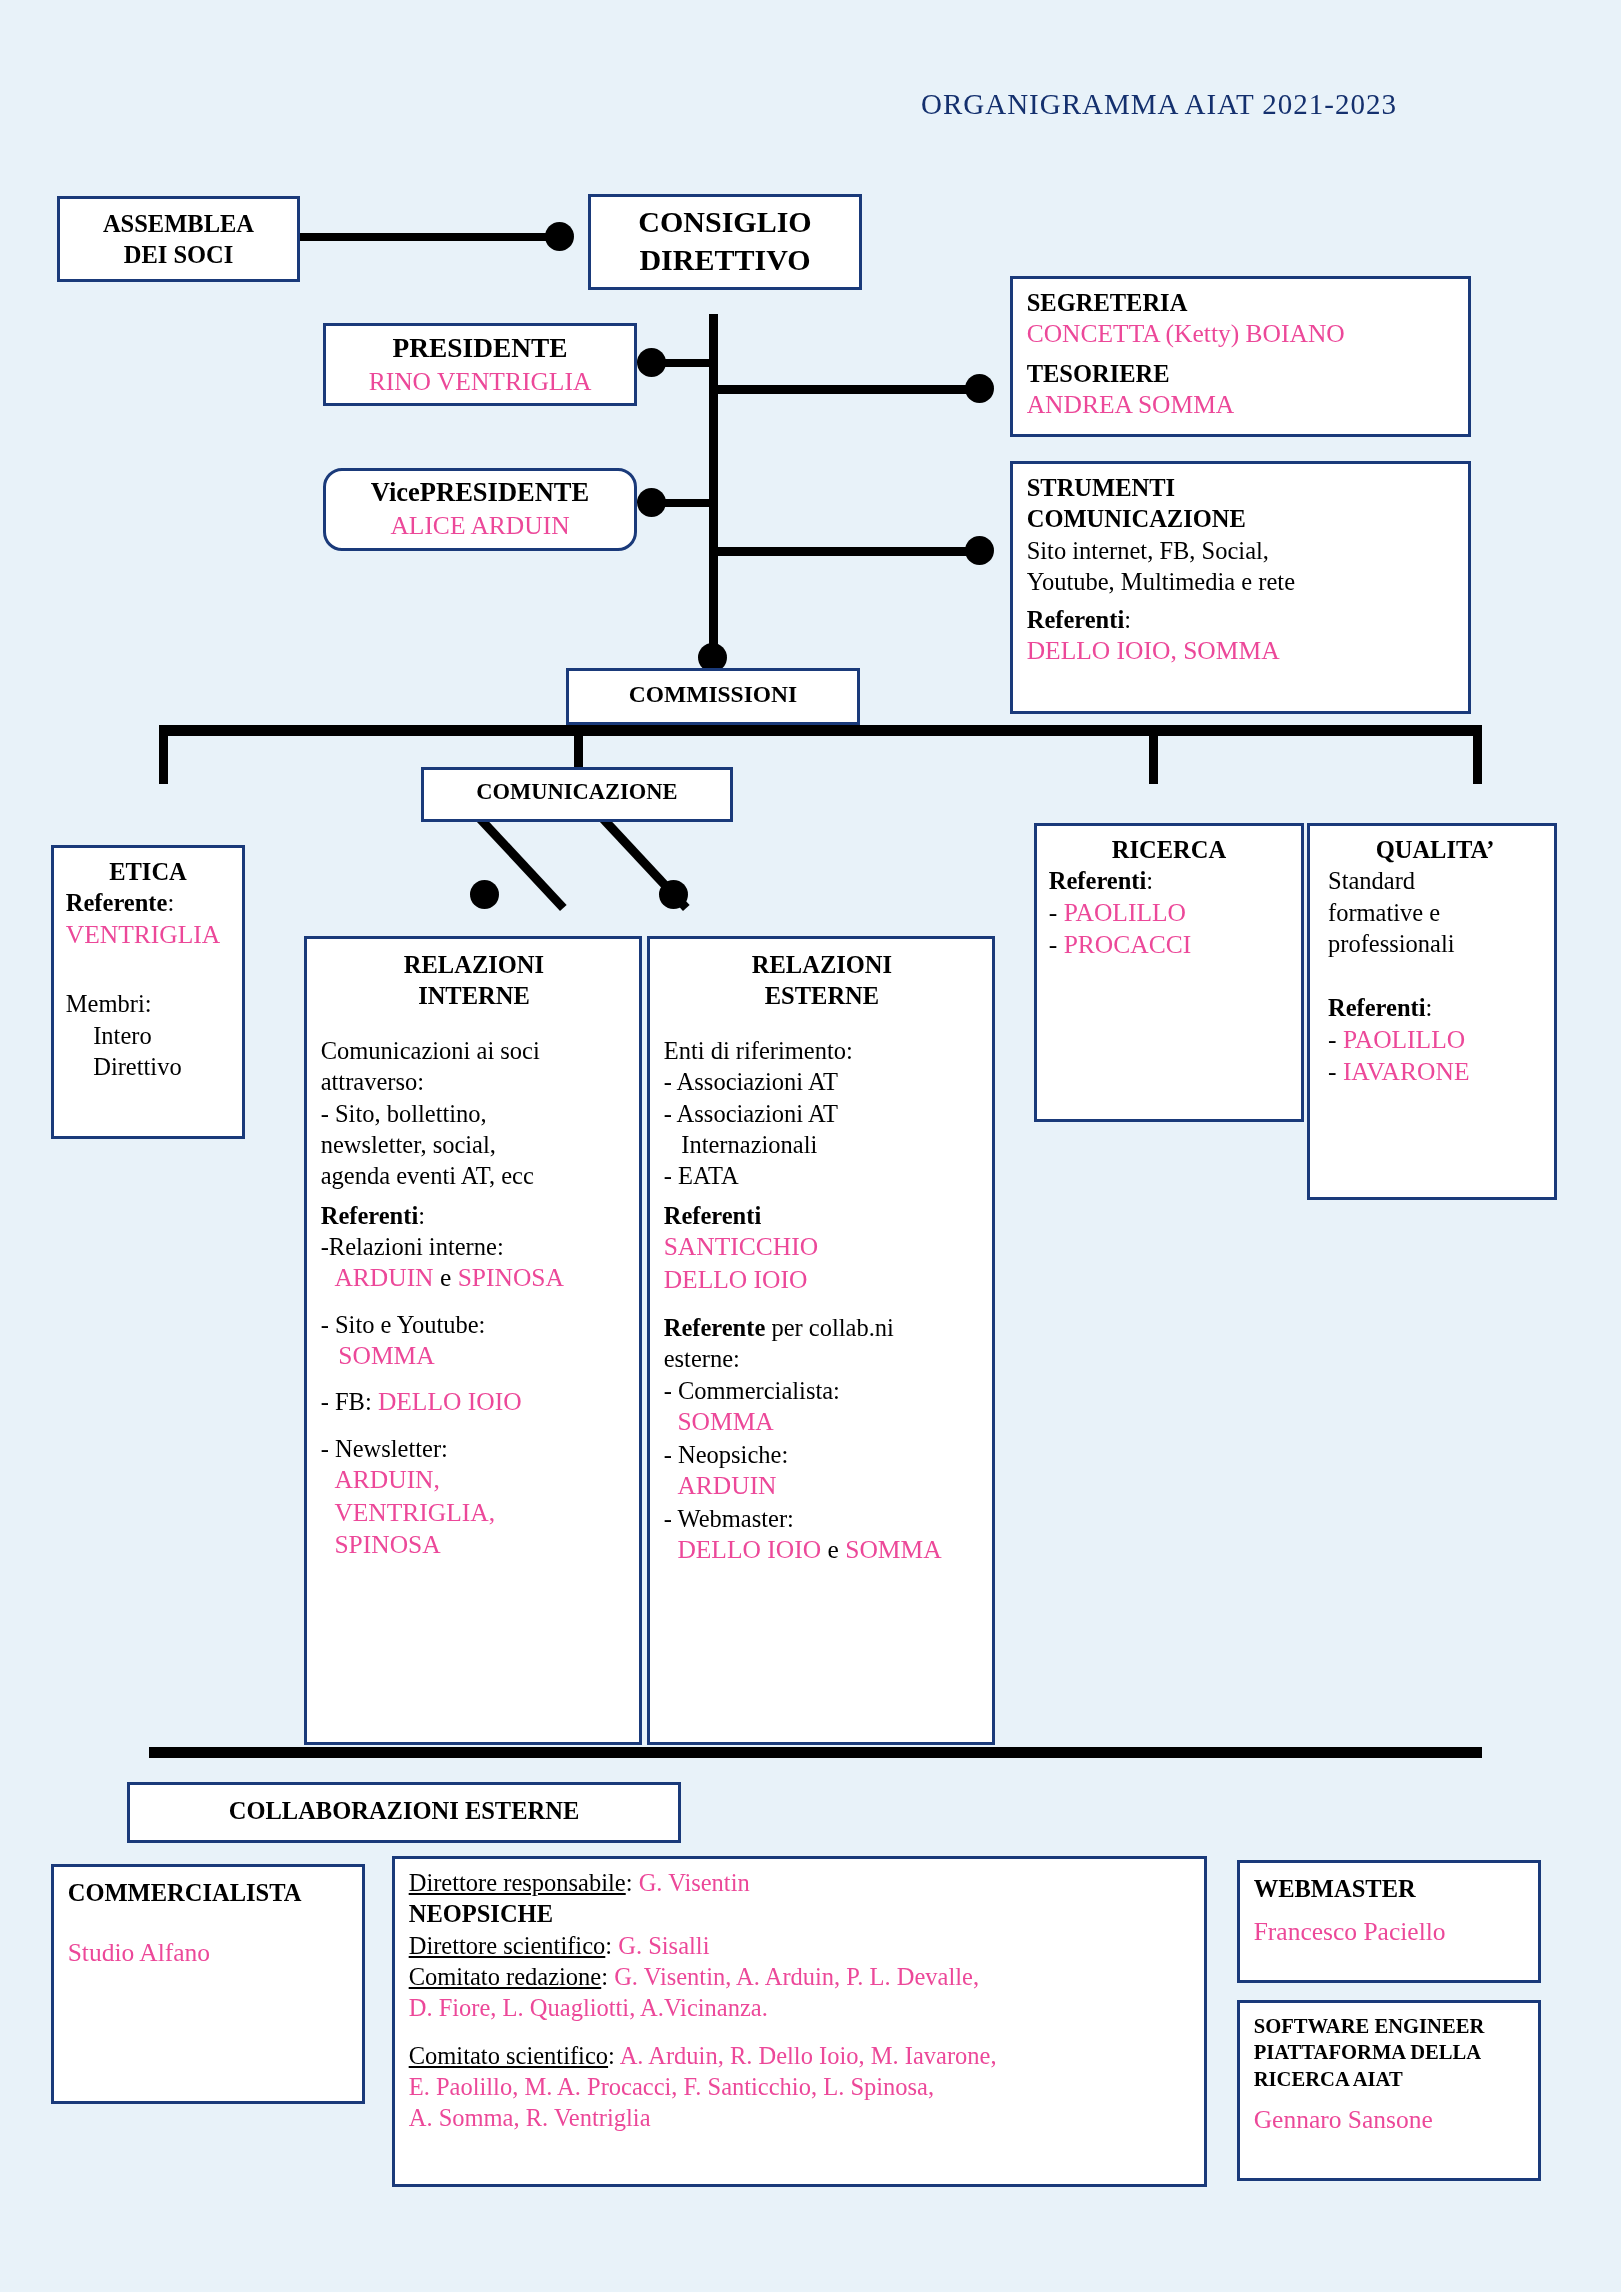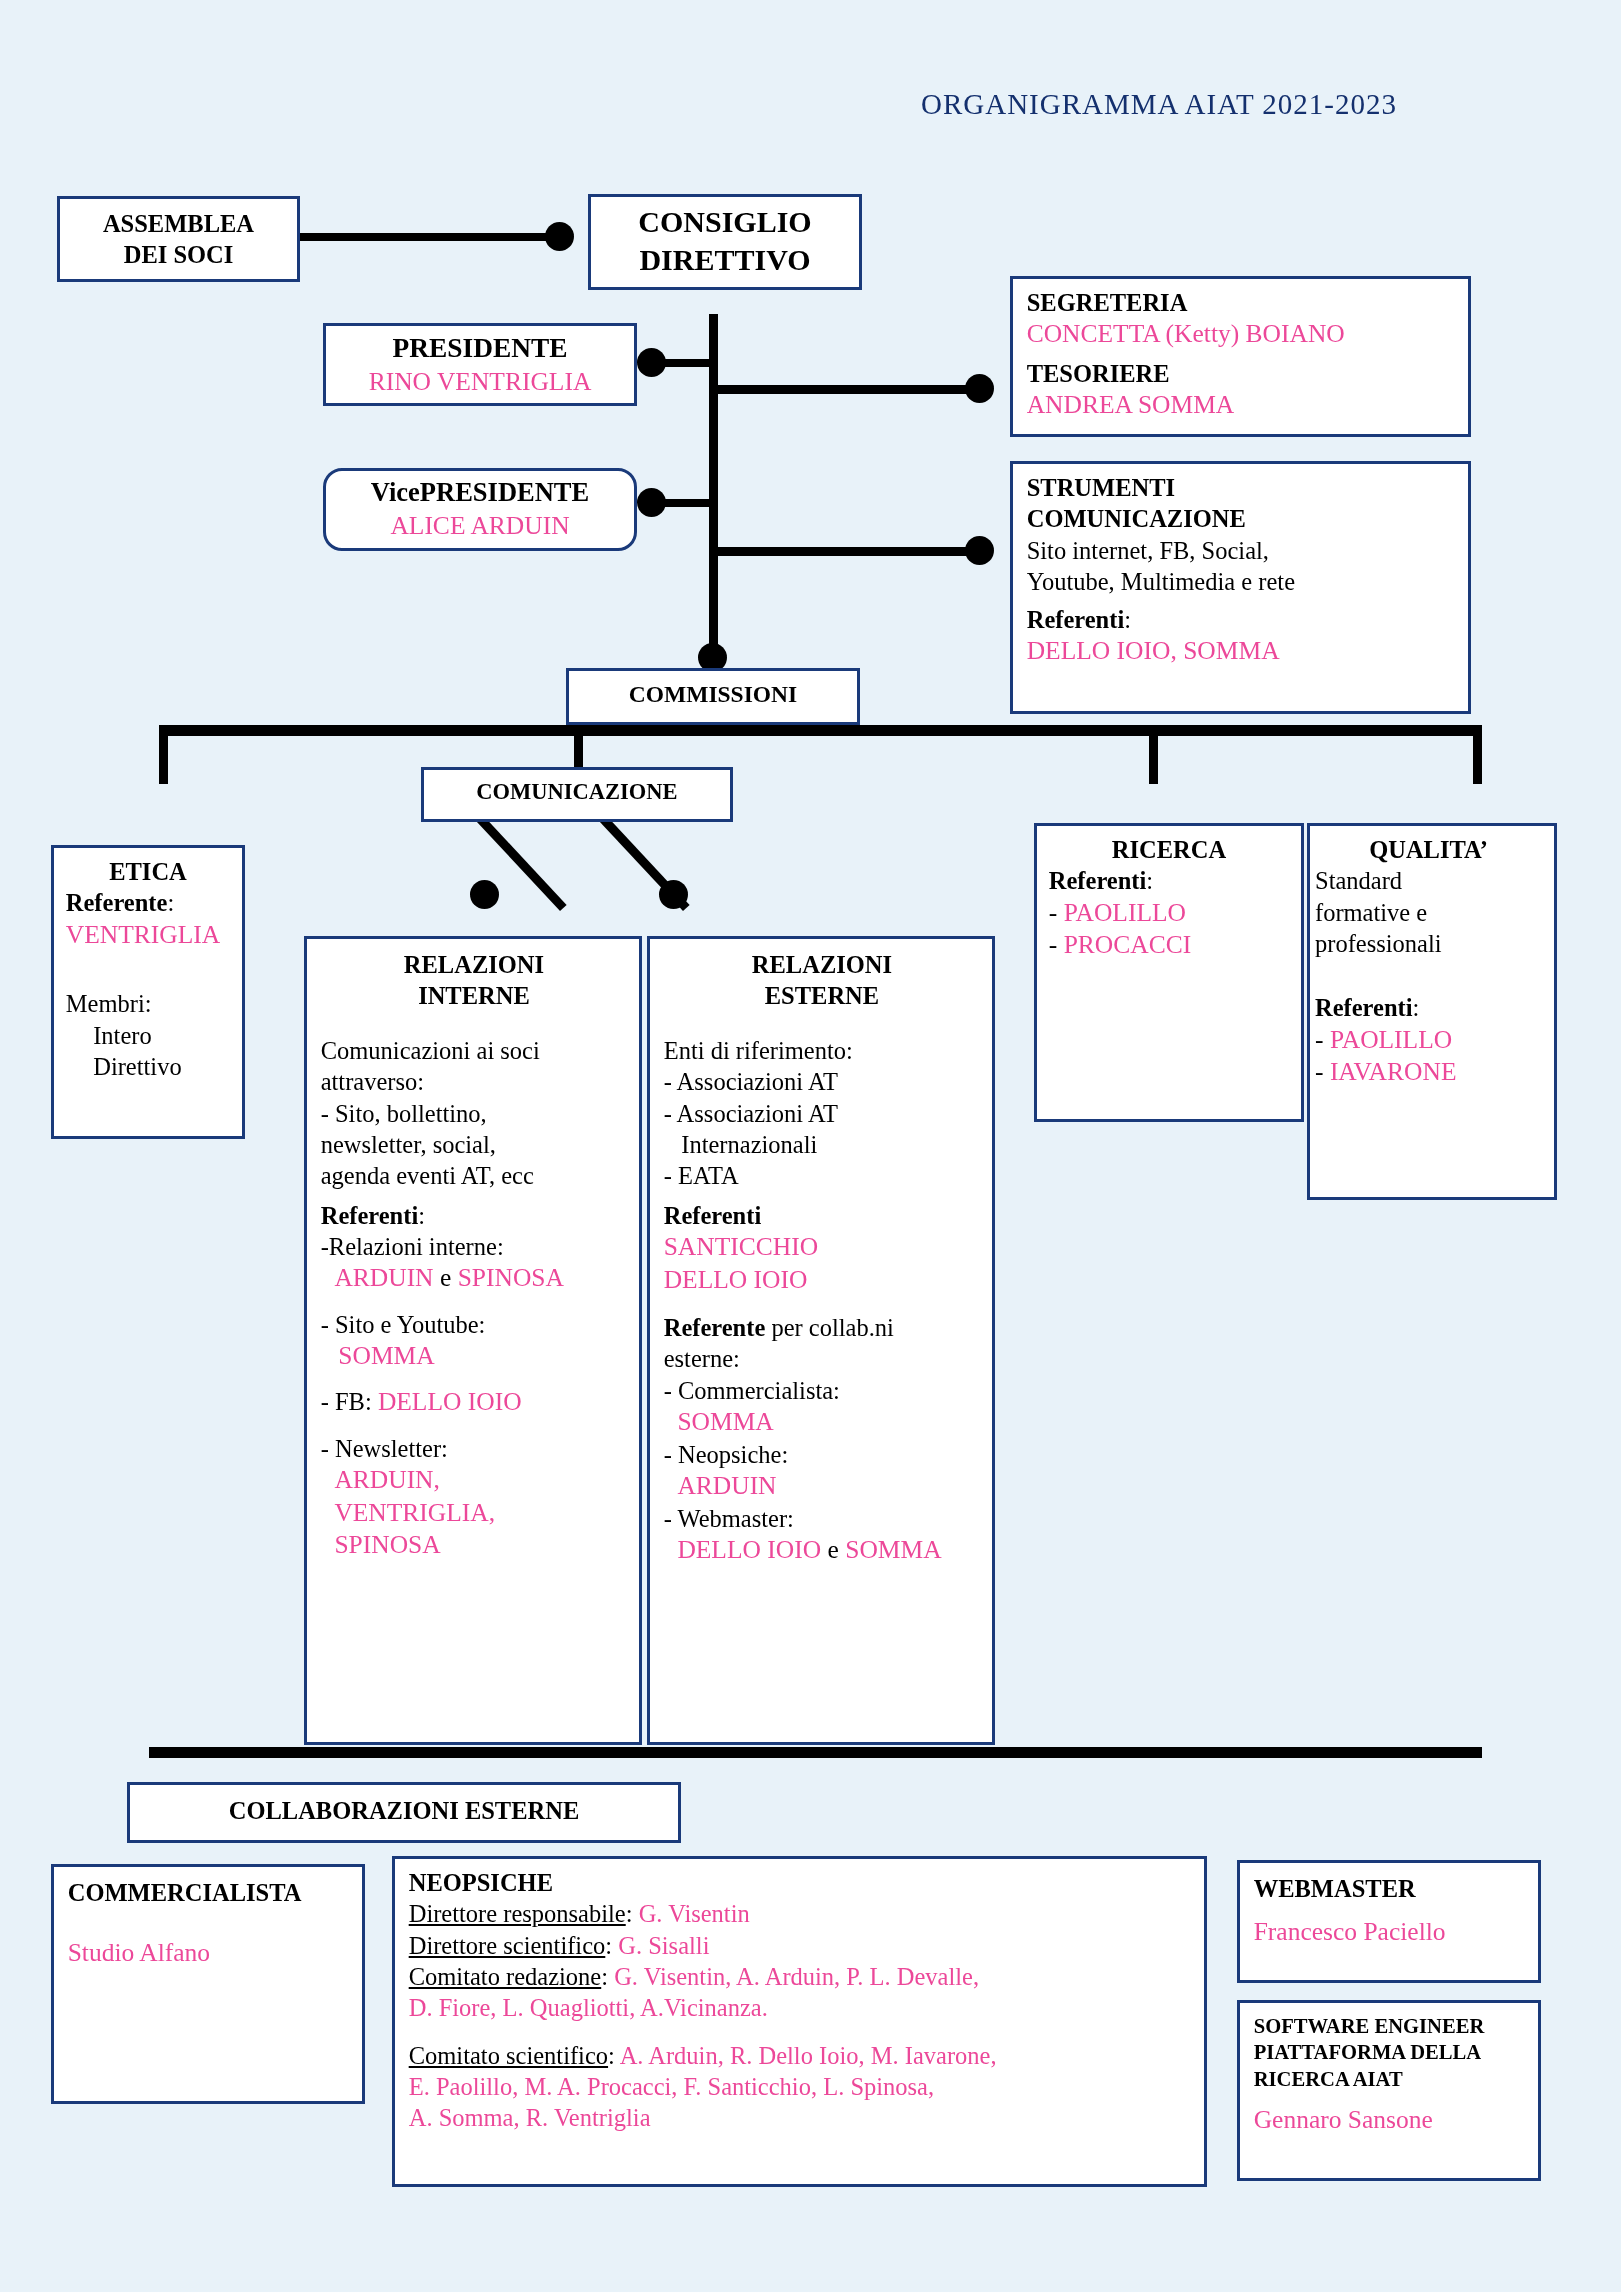--- a/index.html
+++ b/index.html
@@ -209,21 +209,21 @@
     <div style="font-size:25.5px;">
       <span>- </span><span class="name">PAOLILLO</span>
     </div>
     <div style="font-size:25.5px;">
       <span>- </span><span class="name">PROCACCI</span>
     </div>
   </div>
 </div>
 
 <div class="box" style="left:1307px;top:823px;width:250px;height:377px;">
-  <div class="pad lh" style="padding-top:7.8px;padding-left:5px;">
+  <div class="pad lh" style="padding-top:7.8px;padding-left:18px;">
     <div class="c" style="font-size:24.5px;font-weight:bold;">QUALITA’</div>
     <div style="font-size:24.5px;">Standard</div>
     <div style="font-size:24.5px;">formative e</div>
     <div style="font-size:24.5px;">professionali</div>
     <div style="font-size:24.5px;margin-top:33px;">
       <span class="b">Referenti</span><span>:</span>
     </div>
     <div style="font-size:25.5px;">
       <span>- </span><span class="name">PAOLILLO</span>
     </div>
@@ -239,24 +239,24 @@
 
 <div class="box" style="left:51px;top:1864px;width:314px;height:240px;">
   <div class="pad lh" style="padding-top:9.8px;padding-left:13.7px;">
     <div style="font-size:24.5px;font-weight:bold;">COMMERCIALISTA</div>
     <div class="name" style="font-size:25.5px;margin-top:29px;">Studio Alfano</div>
   </div>
 </div>
 
 <div class="box" style="left:392px;top:1856px;width:815px;height:331px;">
   <div class="pad lh" style="padding-top:7.8px;padding-left:13.7px;">
+    <div style="font-size:24.5px;">
+      <span class="u">Direttore responsabile</span><span>: </span><span class="name">G. Visentin</span>
+    </div>
     <div style="font-size:24.5px;font-weight:bold;">NEOPSICHE</div>
-    <div style="font-size:24.5px;">
-      <span class="u">Direttore responsabile</span><span>: </span><span class="name">G. Visentin</span>
-    </div>
     <div style="font-size:24.5px;">
       <span class="u">Direttore scientifico</span><span>: </span><span class="name">G. Sisalli</span>
     </div>
     <div style="font-size:24.5px;">
       <span class="u">Comitato redazione</span><span>: </span><span class="name">G. Visentin, A. Arduin, P. L. Devalle,</span>
     </div>
     <div class="name" style="font-size:24.5px;">D. Fiore, L. Quagliotti, A.Vicinanza.</div>
     <div style="font-size:24.5px;margin-top:16px;">
       <span class="u">Comitato scientifico</span><span>: </span><span class="name">A. Arduin, R. Dello Ioio, M. Iavarone,</span>
     </div>

